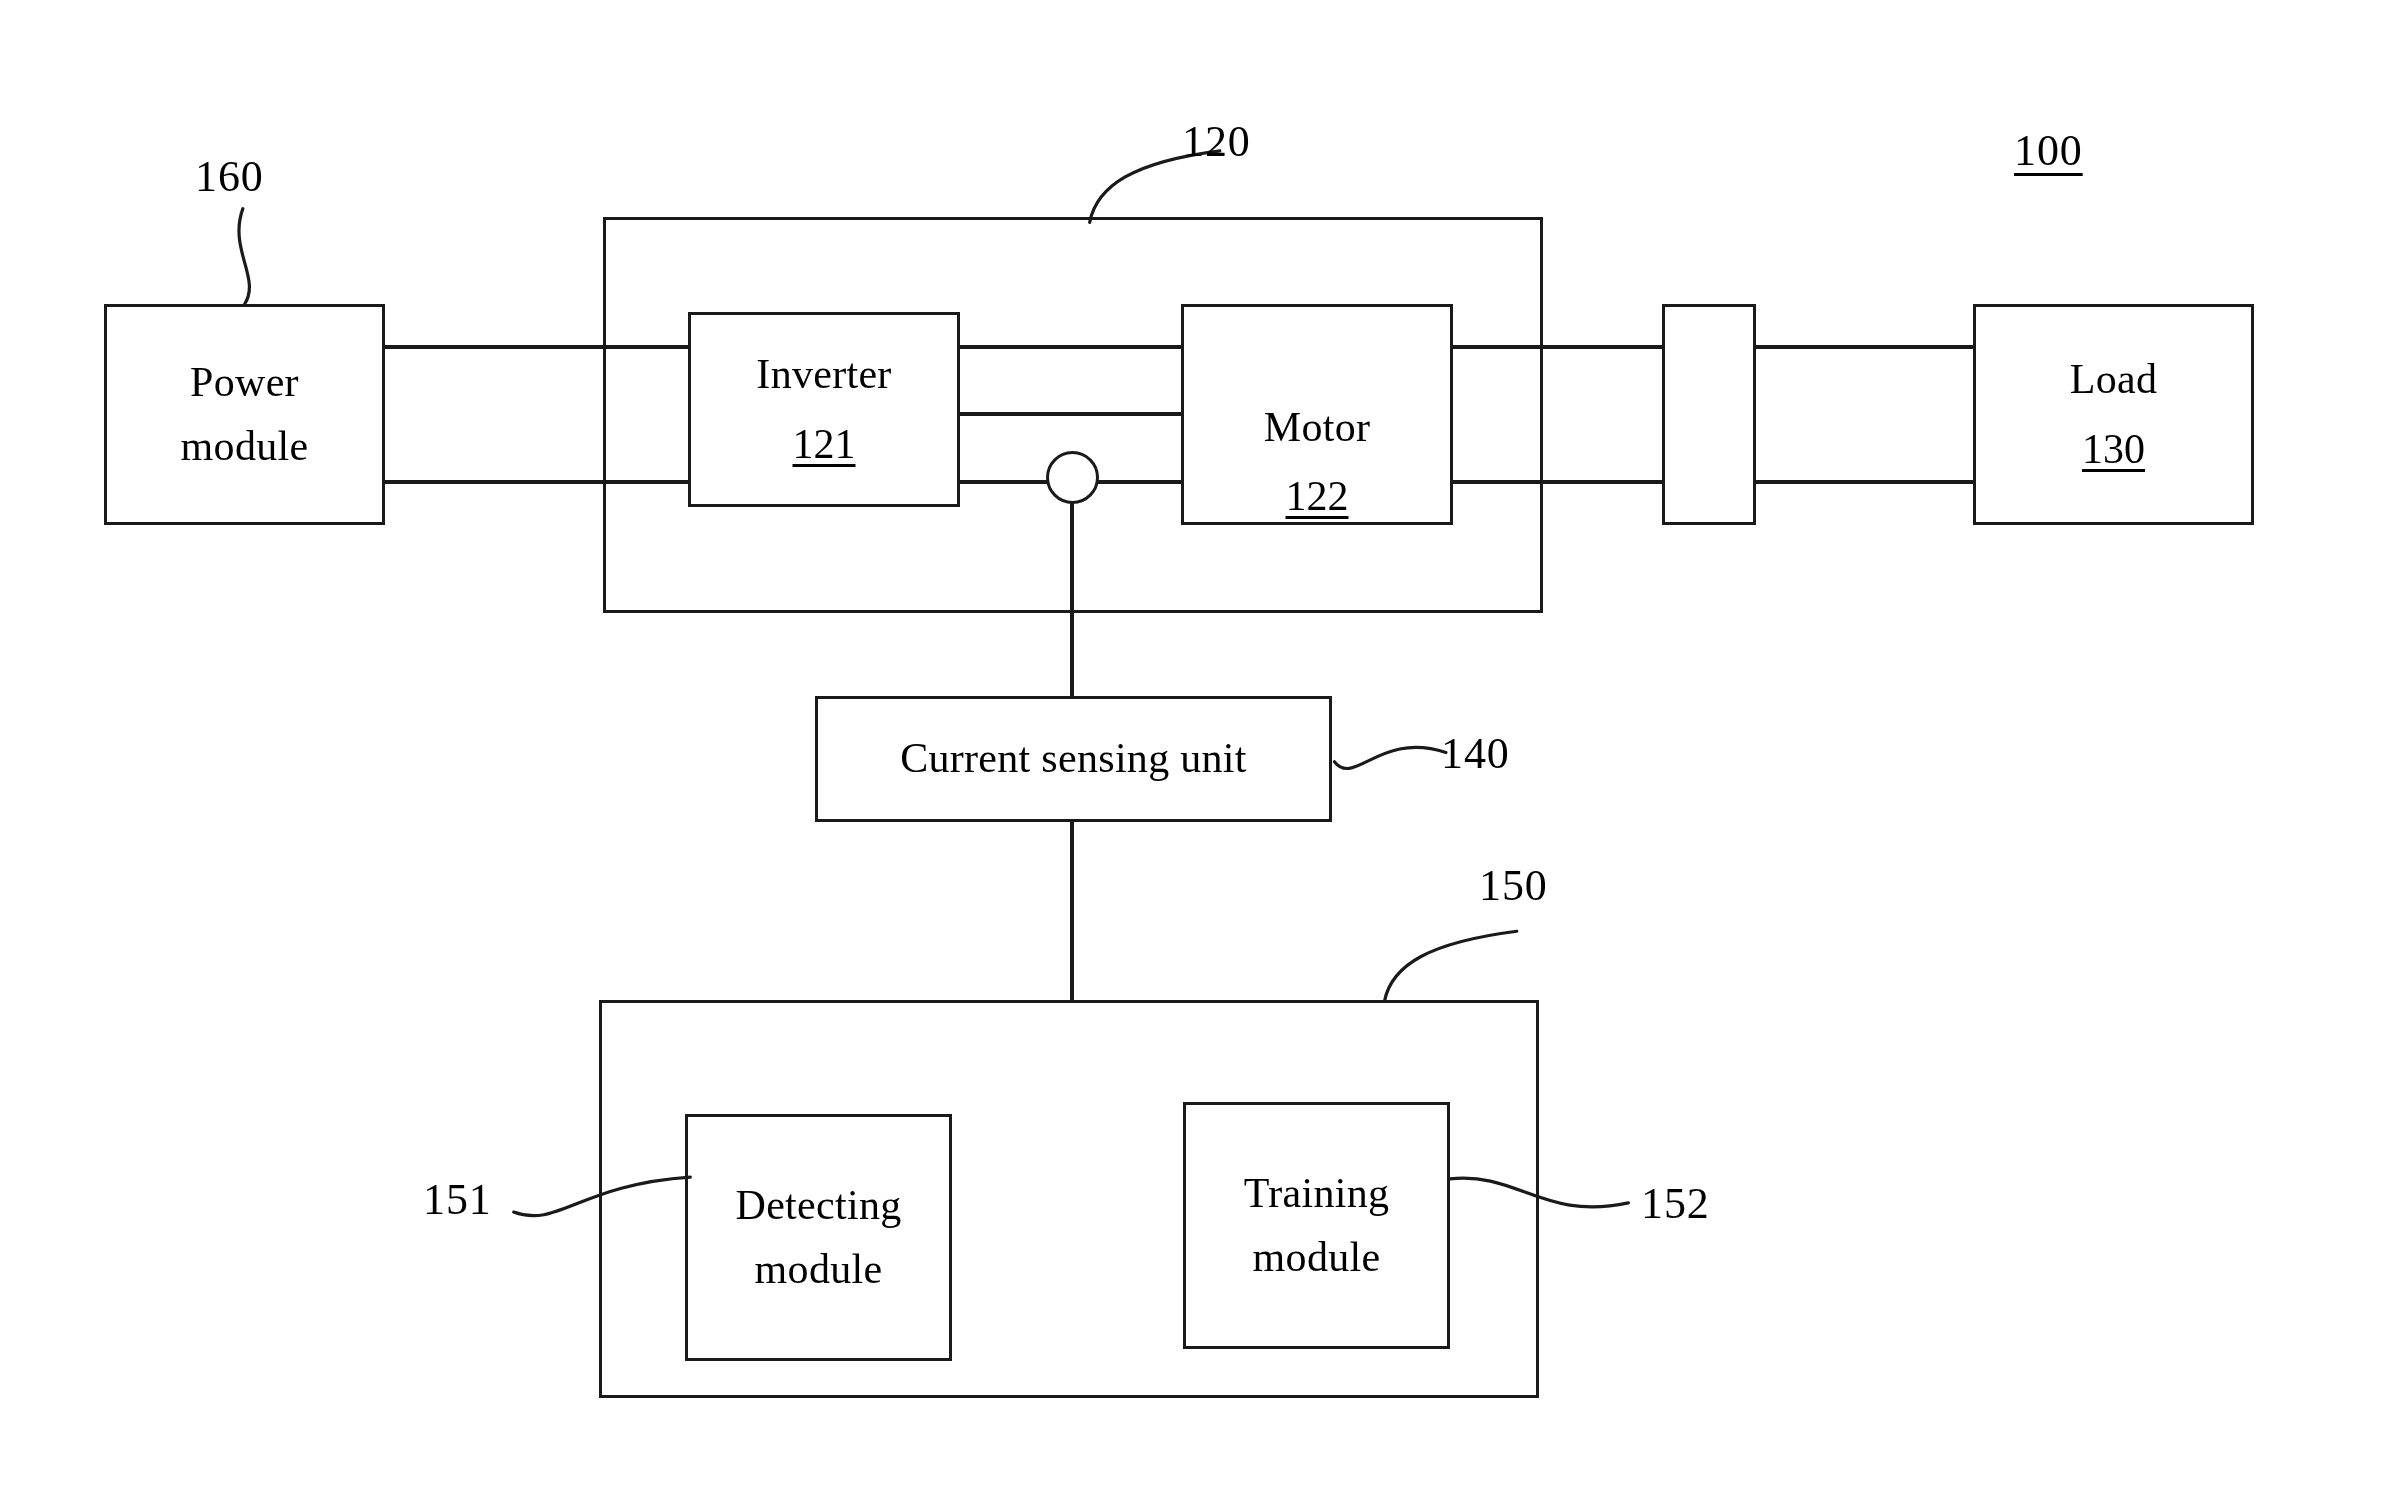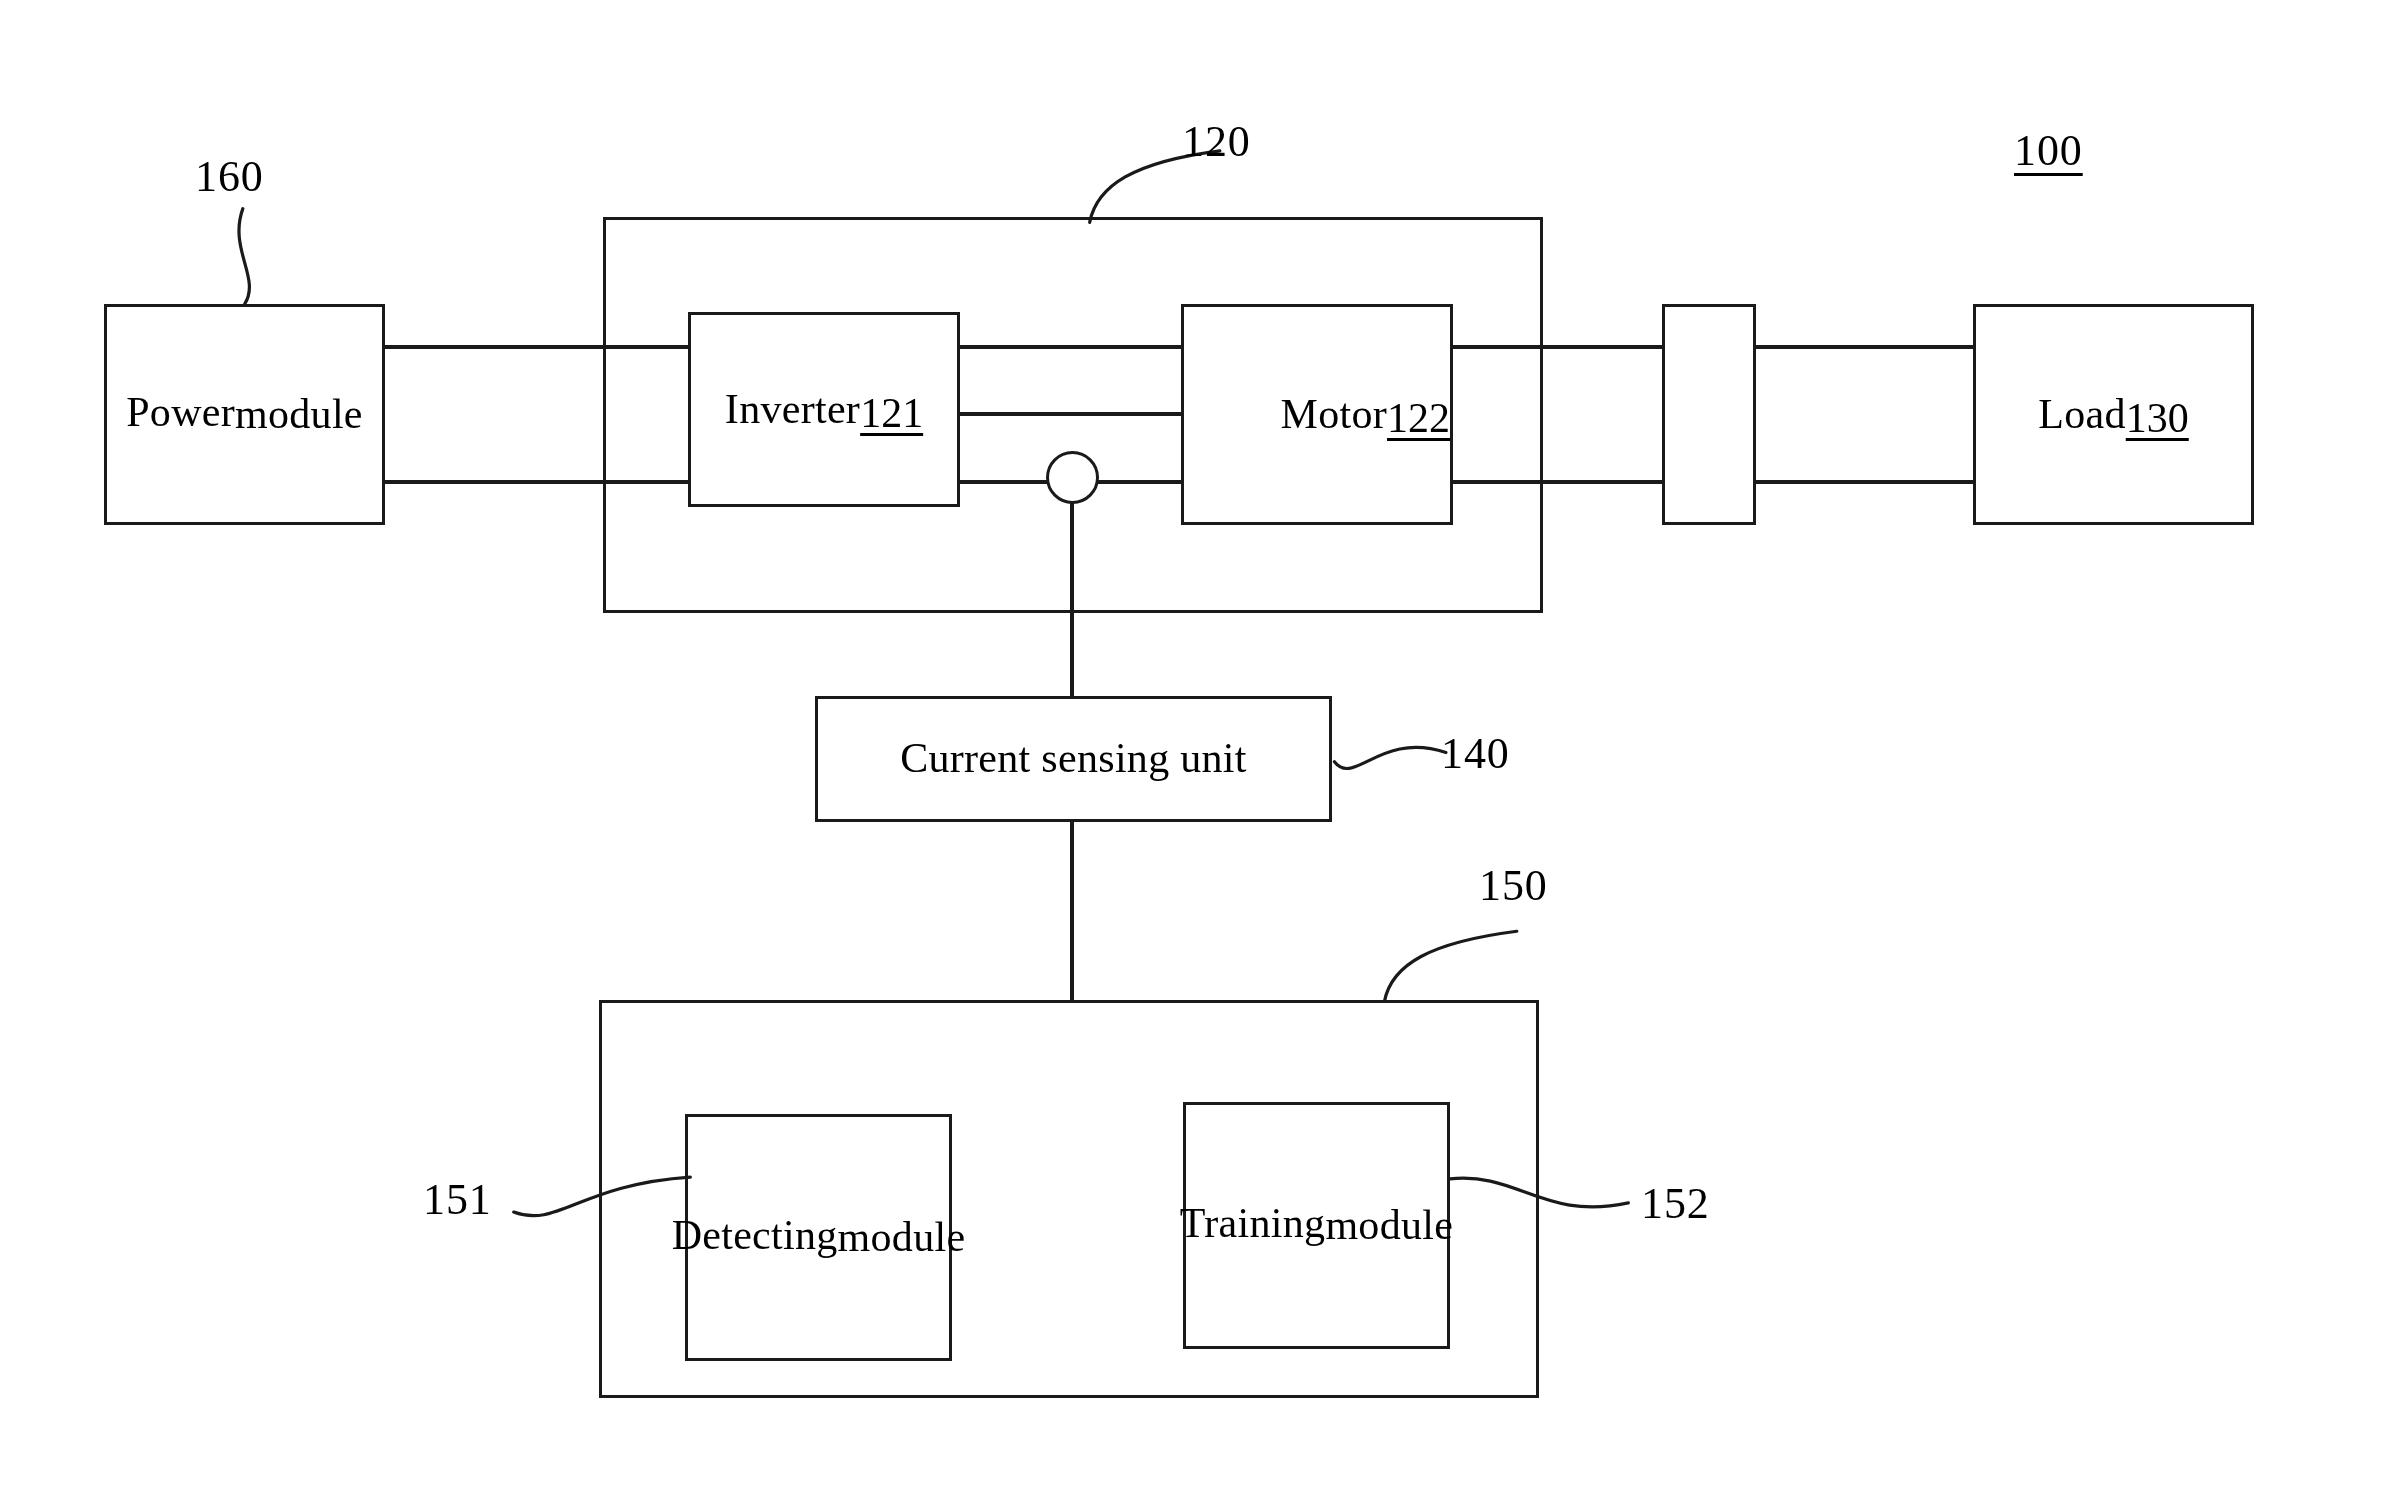--- a/index.html
+++ b/index.html
@@ -17,25 +17,26 @@
     height: 1512px;
     background: #ffffff;
     overflow: hidden;
   }
   .box {
     position: absolute;
     box-sizing: border-box;
     border: 3.7px solid #1a1a1a;
     background: #ffffff;
     display: flex;
-    flex-direction: row;
+    flex-direction: column;
     align-items: center;
     justify-content: center;
     text-align: center;
     line-height: 1.18;
+    gap: 11px;
   }
   .box-label {
     display: block;
     font-size: 42px;
     letter-spacing: 0.3px;
     white-space: nowrap;
   }
   .box-label.small-gap { margin-bottom: 3.7px; }
   .ref-underline {
     display: block;

